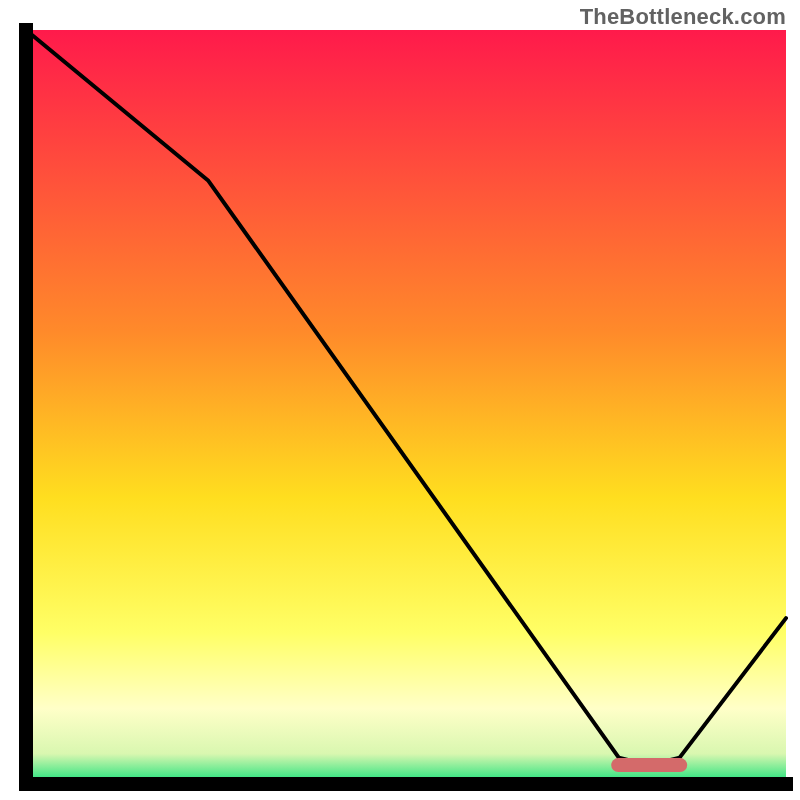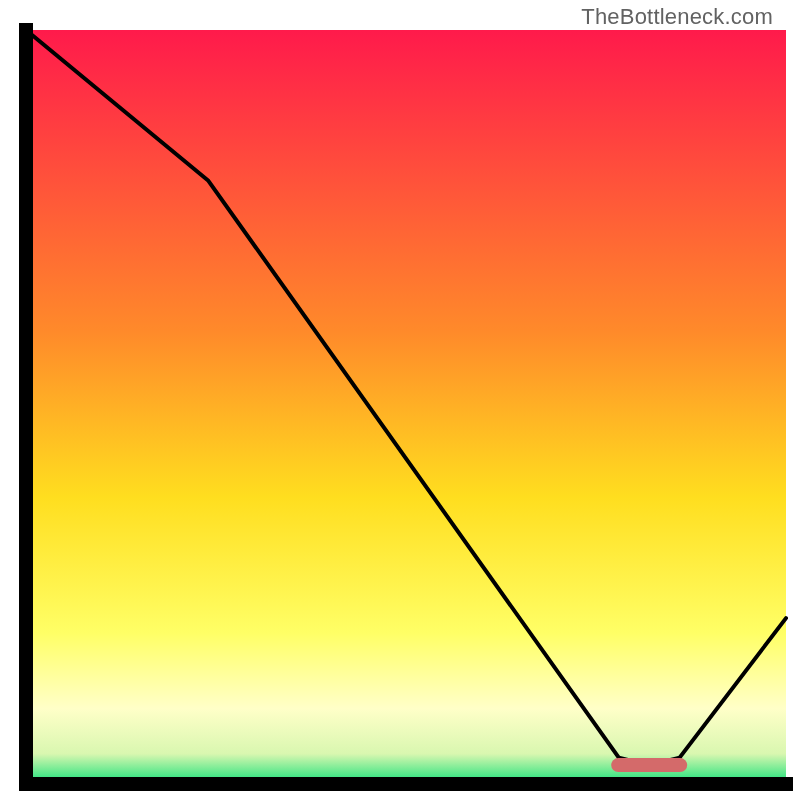--- a/index.html
+++ b/index.html
@@ -12,23 +12,23 @@
     overflow: hidden;
   }
   .stage {
     position: relative;
     width: 800px;
     height: 800px;
   }
   .attribution {
     position: absolute;
     top: 4px;
-    right: 27px;
+    right: 14px;
     font-size: 22px;
-    font-weight: 400;
+    font-weight: 700;
     color: #626262;
     letter-spacing: 0.2px;
   }
   svg {
     position: absolute;
     top: 0;
     left: 0;
   }
 </style>
 </head>

